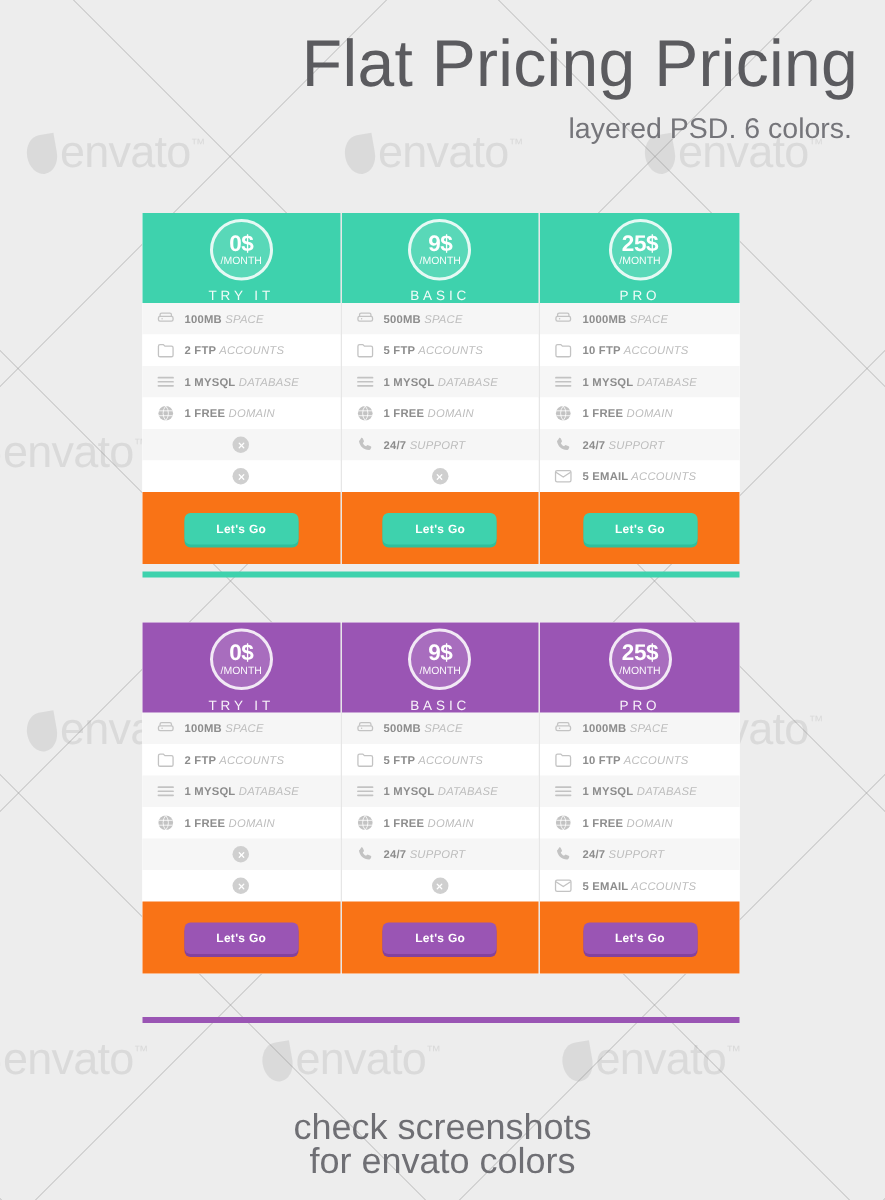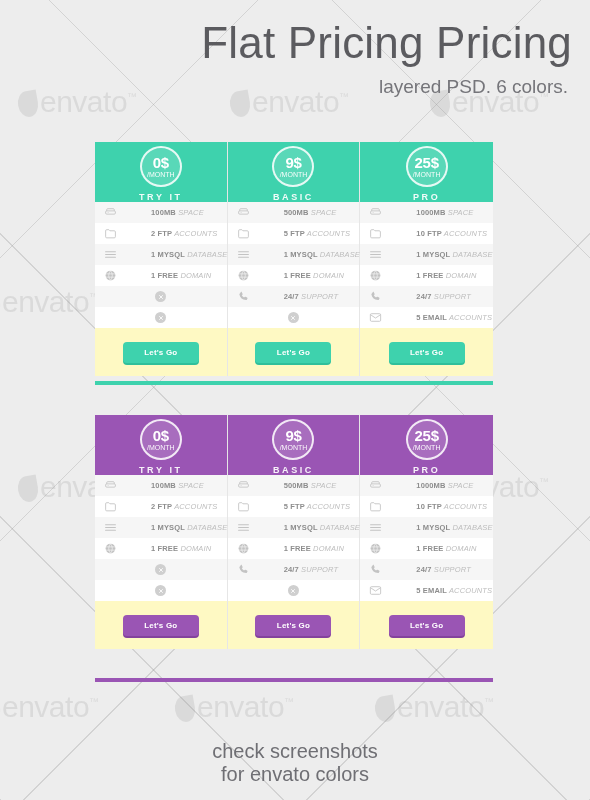--- a/index.html
+++ b/index.html
@@ -100,21 +100,21 @@
     align-items: center; justify-content: center;
     color: #fff;
     line-height: 1;
   }
   .price-amount { font-size: 15px; font-weight: 700; letter-spacing: -.3px; }
   .price-period { font-size: 7px; font-weight: 400; margin-top: 1px; opacity: .95; }
 
   .plan-name {
     margin-top: 5px;
     font-size: 9px;
-    font-weight: 700;
+    font-weight: 400;
     letter-spacing: 2.6px;
     color: rgba(255,255,255,.92);
   }
 
   .feat {
     height: 21px;
     display: flex; align-items: center;
     padding-left: 9px;
     font-size: 7.5px;
     color: #b6b6b6;
@@ -124,36 +124,36 @@
   .feat:nth-child(odd)  { background: #ffffff; }
   .feat:nth-child(even) { background: #f6f6f6; }
   .feat .ico {
     width: 13px; height: 13px;
     flex: 0 0 13px;
     margin-right: 6px;
     color: #c3c3c3;
     display: flex; align-items: center; justify-content: center;
   }
   .feat .ico svg { width: 13px; height: 13px; display: block; }
-  .feat .txt strong { color: #8d8d8d; font-weight: 700; margin-left: 28px; }
+  .feat .txt strong { color: #8d8d8d; font-weight: 700; }
   .feat .txt span { color: #bdbdbd; font-weight: 400; font-style: italic; }
 
   .feat.off { justify-content: center; padding-left: 0; }
   .xcircle {
     width: 11px; height: 11px; border-radius: 50%;
     background: #cfcfcf;
     display: flex; align-items: center; justify-content: center;
     color: #fff; font-size: 8px; line-height: 1; font-weight: 700;
   }
   .xcircle svg { width: 6px; height: 6px; }
 
   .cta-wrap {
     height: 48px;
     display: flex; align-items: center; justify-content: center;
-    background: #fef9c3;
+    background: #f97316;
   }
   .cta {
     border: none;
     width: 76px; height: 21px;
     border-radius: 4px;
     color: #fff;
     font-size: 8px;
     font-weight: 700;
     font-family: "Liberation Sans", sans-serif;
     cursor: pointer;
@@ -163,21 +163,21 @@
   .purple .cta { background: #9a55b4; box-shadow: 0 2px 0 #84429d; }
 
   .table-foot { height: 4px; width: 398px; position: absolute; left: 95px; }
   .table-foot.teal-foot { background: #3ed2ad; top: 381px; }
   .table-foot.purple-foot { background: #9a55b4; top: 678px; }
 
   
   .footer {
     position: absolute; left: 0; right: 0; top: 740px;
     text-align: center;
-    font-size: 20px;
+    font-size: 24px;
     font-weight: 300;
     color: #6f6f74;
     line-height: 23px;
   }
 </style>
 </head>
 <body>
 
 <div id="page">
 

